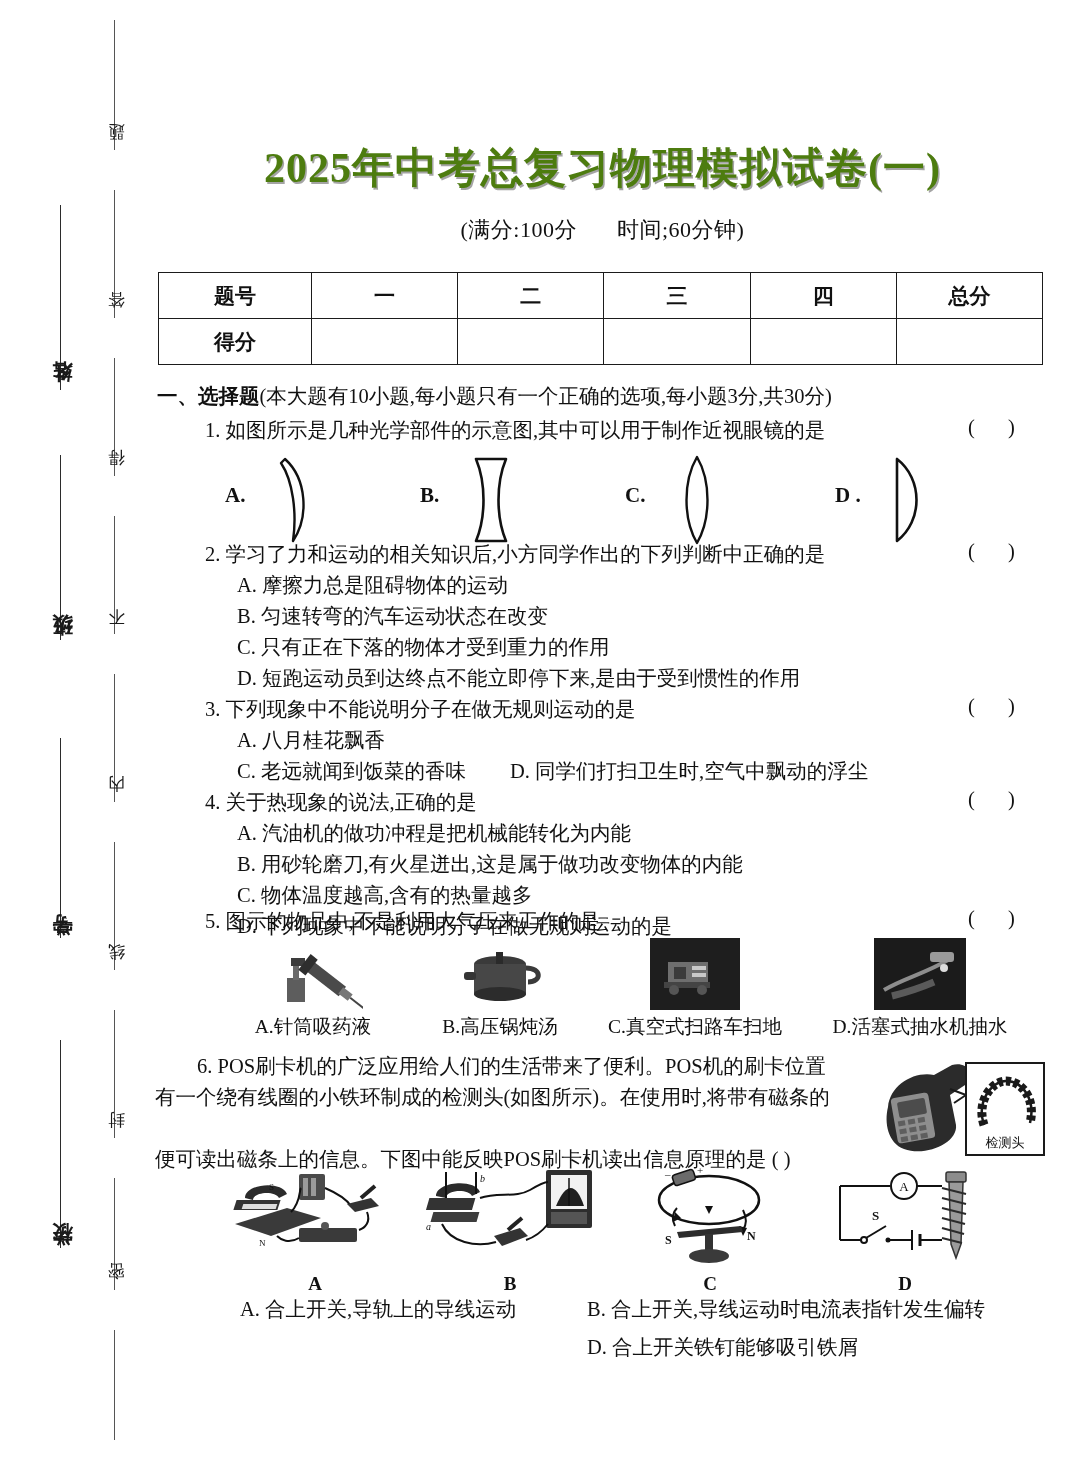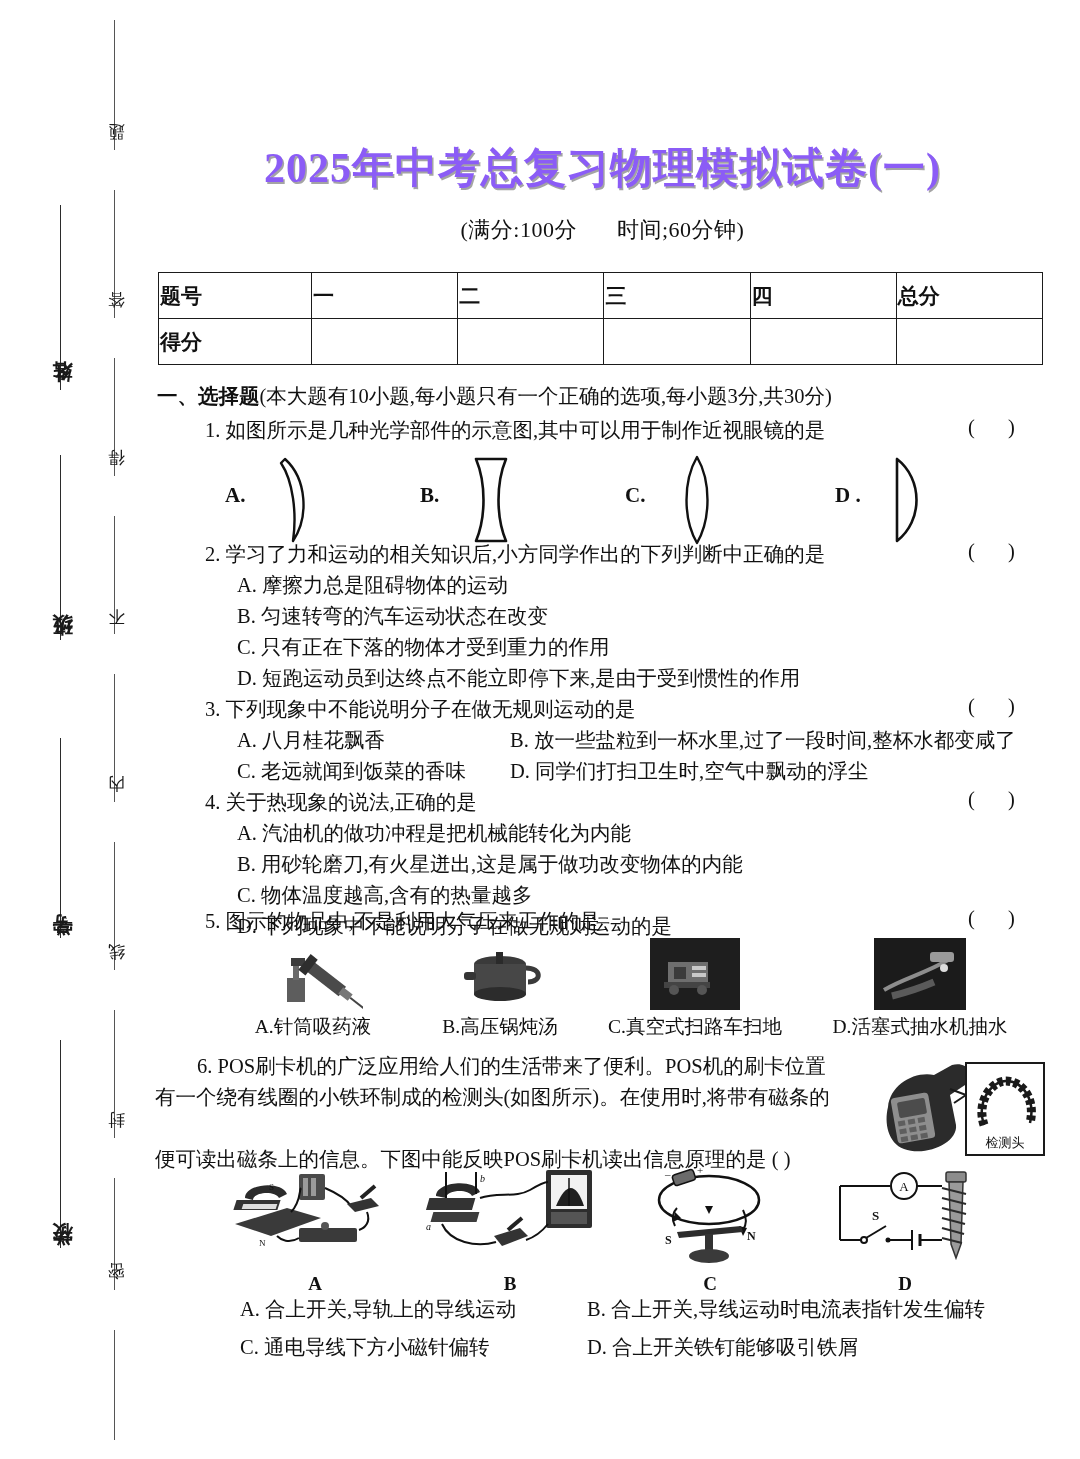--- a/index.html
+++ b/index.html
@@ -73,21 +73,21 @@
 
   #exam-title {
     position: absolute;
     left: 0; top: 140px;
     width: 895px;
     text-align: center;
     font-size: 42px;
     font-weight: bold;
     letter-spacing: 1px;
     font-family: "Liberation Serif", "DejaVu Serif", serif;
-    color: #8b5cf6;
+    color: #4d7c0f;
     text-shadow: 1.5px 1.5px 0 rgba(90,90,90,0.55);
   }
 
   #exam-subtitle {
     position: absolute;
     left: 0; top: 215px;
     width: 895px;
     text-align: center;
     font-size: 22px;
     letter-spacing: 0.5px;
@@ -98,21 +98,21 @@
   #score-table {
     position: absolute;
     left: 3px; top: 272px;
     width: 885px;
     border-collapse: collapse;
     table-layout: fixed;
   }
   #score-table td {
     border: 1.4px solid #1b1b1b;
     height: 43px;
-    text-align: left;
+    text-align: center;
     vertical-align: middle;
     font-size: 21px;
     font-weight: 600;
   }
   #score-table td.blank { font-weight: normal; }
 
   
   .sec-head {
     position: absolute;
     font-size: 20.5px;
@@ -302,21 +302,20 @@
   <div class="q-opt" style="left:82px; top:602px;">B. 匀速转弯的汽车运动状态在改变</div>
   <div class="q-opt" style="left:82px; top:633px;">C. 只有正在下落的物体才受到重力的作用</div>
   <div class="q-opt" style="left:82px; top:664px;">D. 短跑运动员到达终点不能立即停下来,是由于受到惯性的作用</div>
 
   <div class="q-stem" style="left:50px; top:695px;text-align:right;">
     <span>3.</span>
     <span>下列现象中不能说明分子在做无规则运动的是</span>
   </div>
   <div class="bracket" style="left:813px; top:695px;">(  )</div>
   <div class="q-opt" style="left:82px; top:726px;">A. 八月桂花飘香</div>
-  <div class="q-opt" style="left:355px; top:726px;">B. 放一些盐粒到一杯水里,过了一段时间,整杯水都变咸了</div>
   <div class="q-opt" style="left:82px; top:757px;">C. 老远就闻到饭菜的香味</div>
   <div class="q-opt" style="left:355px; top:757px;">D. 同学们打扫卫生时,空气中飘动的浮尘</div>
 
   <div class="q-stem" style="left:50px; top:788px;">
     <span>4.</span>
     <span>关于热现象的说法,正确的是</span>
   </div>
   <div class="bracket" style="left:813px; top:788px;">(  )</div>
   <div class="q-opt" style="left:82px; top:819px;">A. 汽油机的做功冲程是把机械能转化为内能</div>
   <div class="q-opt" style="left:82px; top:881px;">C. 物体温度越高,含有的热量越多</div>
@@ -514,16 +513,15 @@
             <path d="M122 60 L144 66"></path>
             <path d="M122 70 L142 75"></path>
         </g>
       </svg>
       <div class="circ-lbl">D</div>
     </div>
   </div>
 
   <div class="q-opt" style="left:85px; top:1295px;">A. 合上开关,导轨上的导线运动</div>
   <div class="q-opt" style="left:432px; top:1295px;">B. 合上开关,导线运动时电流表指针发生偏转</div>
-  <div class="q-opt" style="left:85px; top:1333px;">C. 通电导线下方小磁针偏转</div>
   <div class="q-opt" style="left:432px; top:1333px;">D. 合上开关铁钉能够吸引铁屑</div>
 
 </div>
 
 </body></html>

